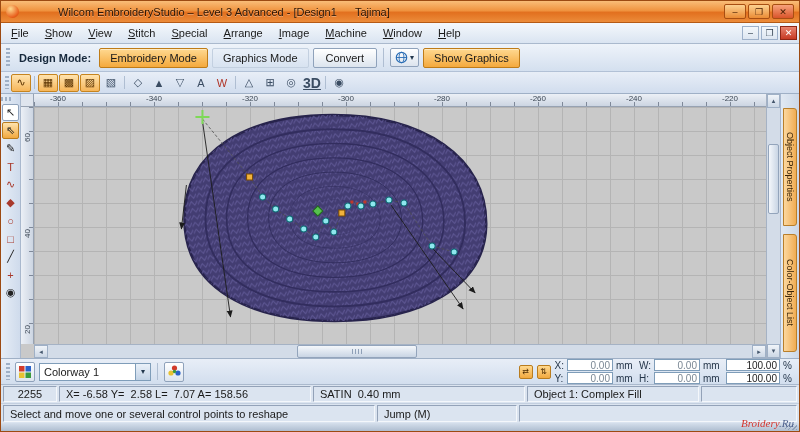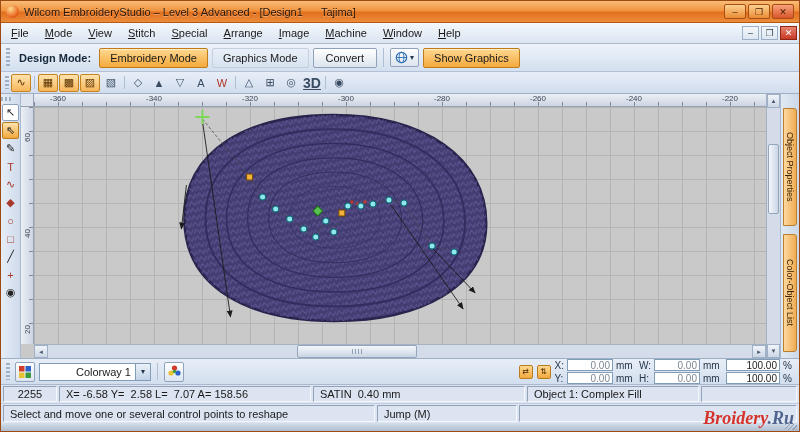--- a/index.html
+++ b/index.html
@@ -8,21 +8,21 @@
 
   .window { width:800px; height:432px; display:flex; flex-direction:column;
     border:1px solid #9c4a12; background:#d8e2f0; position:relative; overflow:hidden; }
 
   
   .titlebar { height:22px; flex:0 0 22px; display:flex; align-items:center; gap:5px;
     padding:0 5px; background:linear-gradient(#f9bd78 0%, #f09440 45%, #e2701f 55%, #ec8c3a 100%);
     border-bottom:1px solid #b55a15; }
   .app-icon { width:13px; height:13px; border-radius:50%;
     background:radial-gradient(circle at 35% 30%, #ffd98d, #e85c1a 70%, #a33608); flex:0 0 13px; }
-  .title-text { flex:1; white-space:pre; overflow:hidden; color:#2a1606; text-shadow:0 1px 0 rgba(255,255,255,.35); }
+  .title-text { flex:1; white-space:pre; overflow:hidden; color:#2a1606; text-shadow:0 1px 0 rgba(255,255,255,.35);margin-left:34px; }
   .winbtns { display:flex; gap:2px; }
   .winbtn { width:22px; height:15px; display:flex; align-items:center; justify-content:center;
     font-size:9px; color:#4a2104; border:1px solid #a84e12; border-radius:2px;
     background:linear-gradient(#fcd191,#eb8c35); cursor:default; }
   .winbtn.close { background:linear-gradient(#f7a27c,#d9542a); }
 
   
   .menubar { height:21px; flex:0 0 21px; display:flex; align-items:center;
     background:linear-gradient(#f4f8fc,#dae4f1); border-bottom:1px solid #aab9cd; padding:0 2px; }
   .menu-item { padding:2px 8px; }
@@ -115,21 +115,21 @@
     background:linear-gradient(to right,#fcd89f,#f0ac53); border:1px solid #b97f2a;
     border-radius:0 3px 3px 0; height:118px; display:flex; align-items:center; justify-content:center; cursor:default; }
 
   
   .colorwaybar { height:26px; flex:0 0 26px; display:flex; align-items:center; gap:4px; padding:0 4px;
     background:linear-gradient(#e8eef7,#d2deee); border-top:1px solid #9fb0c6; }
   .sqbtn { width:20px; height:20px; display:flex; align-items:center; justify-content:center;
     background:linear-gradient(#ffffff,#dde5ef); border:1px solid #8fa2bb; border-radius:2px; }
   .cw-select { width:112px; height:18px; background:#fff; border:1px solid #7f9db9;
     display:flex; align-items:center; font-size:11px; }
-  .cw-select .val { flex:1; padding:0 4px;text-align:right; }
+  .cw-select .val { flex:1; padding:0 4px; }
   .cw-select .arrow { width:15px; height:100%; display:flex; align-items:center; justify-content:center;
     background:linear-gradient(#eaf1f9,#c3d3e6); border-left:1px solid #7f9db9; font-size:8px; color:#23384e; }
   .mini-orange { width:14px; height:14px; display:flex; align-items:center; justify-content:center; font-size:8px;
     background:linear-gradient(#ffd98f,#f2a93f); border:1px solid #b97c1e; border-radius:2px; color:#4c2a00; }
   .fields { display:grid; grid-template-columns:auto 46px 20px auto 46px 20px 54px 12px;
     grid-auto-rows:12px; column-gap:3px; row-gap:1px; align-items:center; font-size:10px; color:#25364a; }
   .fld { width:100%; height:12px; font-size:10px; font-family:inherit; padding:0 2px; text-align:right;
     border:1px solid #7f9db9; background:#fff; color:#222; }
   .fld.dim { color:#7a8794; }
 
@@ -141,42 +141,42 @@
   .seg { border:1px solid; border-color:#93a2b8 #f4f7fb #f4f7fb #93a2b8; padding:1px 6px;
     display:flex; align-items:center; white-space:pre; overflow:hidden; }
   .seg.c { justify-content:center; }
   .fill { flex:1; }
 
   .frame { height:8px; flex:0 0 8px; background:linear-gradient(#d5dfec,#aebdd0); position:relative; }
   .frame::after { content:""; position:absolute; right:2px; top:1px; width:12px; height:6px;
     background:repeating-linear-gradient(135deg,#8fa0b7 0 1px, transparent 1px 3px); }
 
   .watermark { position:absolute; right:5px; bottom:2px; z-index:9;
-    font-family:"Liberation Serif", serif; font-weight:bold; font-style:italic; font-size:18px; }
+    font-family:"Liberation Serif", serif; font-weight:normal; font-style:italic; font-size:11px; }
   .watermark .w1 { color:#d4342c; }
   .watermark .w2 { color:#51648f; }
 </style>
 </head>
 <body>
 
 <div class="window">
 
   <div class="titlebar">
     <div class="app-icon"></div>
     <div class="title-text">Wilcom EmbroideryStudio – Level 3 Advanced - [Design1      Tajima]</div>
     <div class="winbtns">
       <div class="winbtn">–</div>
       <div class="winbtn">❐</div>
       <div class="winbtn close">✕</div>
     </div>
   </div>
 
   <div class="menubar">
     <div class="menu-item">File</div>
-    <div class="menu-item">Mode</div>
+    <div class="menu-item">Show</div>
     <div class="menu-item">View</div>
     <div class="menu-item">Stitch</div>
     <div class="menu-item">Special</div>
     <div class="menu-item">Arrange</div>
     <div class="menu-item">Image</div>
     <div class="menu-item">Machine</div>
     <div class="menu-item">Window</div>
     <div class="menu-item">Help</div>
     <div class="spacer"></div>
     <div class="mdibtn">–</div>

